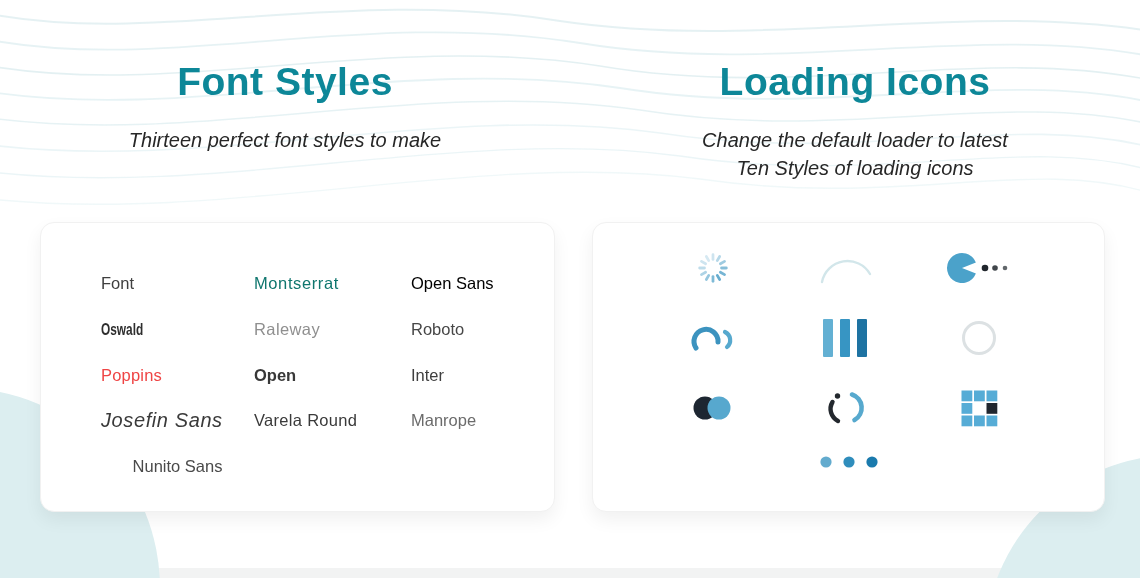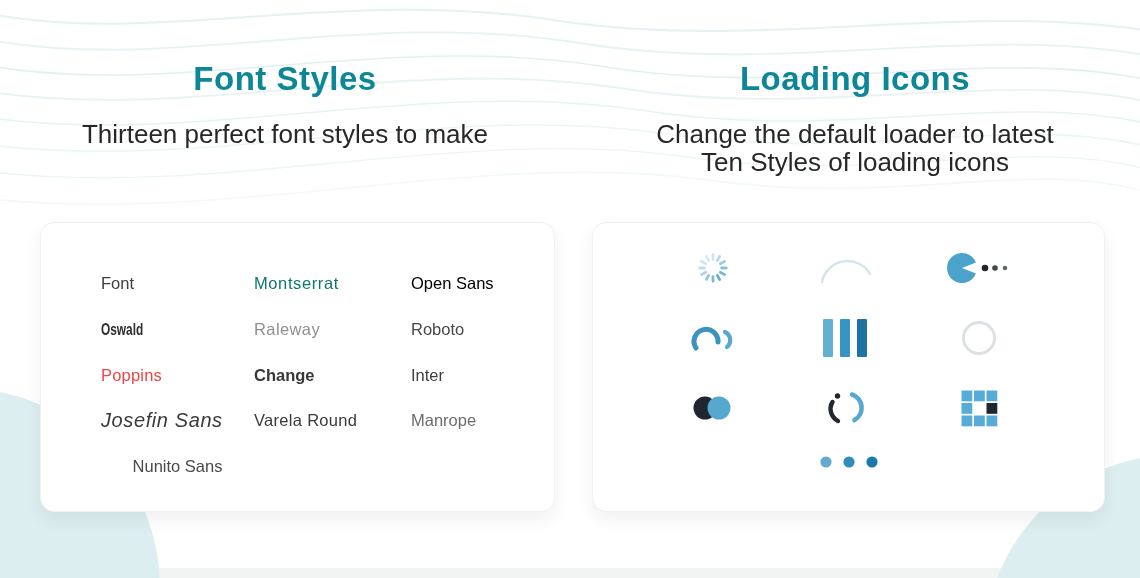--- a/index.html
+++ b/index.html
@@ -12,22 +12,22 @@
   .waves path { fill:none; }
   .bottom-band { position:absolute; left:0; bottom:0; width:1140px; height:10px; background:#f2f3f3; }
   .blob { position:absolute; border-radius:50%; background:#dceef0; }
   .blob-left  { width:400px; height:400px; left:-240px; top:388px; }
   .blob-right { width:380px; height:380px; left:985px;  top:455px; }
 
   
   .section-head { position:absolute; top:60px; width:570px; text-align:center; }
   .head-left  { left:0; }
   .head-right { left:570px; }
-  .title { margin:0 0 22px 0; font-size:33px; font-weight:bold; letter-spacing:.5px; color:#0d8798; }
-  .subtitle { font-size:26px; line-height:28px; color:#272727; }
+  .title { margin:0 0 22px 0; font-size:39px; font-weight:bold; letter-spacing:.5px; color:#0d8798; }
+  .subtitle { font-size:20px; line-height:28px; color:#272727;font-style:italic; }
 
   
   .card {
     position:absolute; top:222px; height:288px; background:#ffffff;
     border:1px solid #f1f1f1; border-radius:14px;
     box-shadow:0 8px 18px rgba(0,0,0,.06);
   }
   .card-fonts   { left:40px;  width:513px; }
   .card-loaders { left:592px; width:511px; }
 
@@ -93,21 +93,21 @@
 
 <div class="card card-fonts">
   <div class="fonts-grid">
     <span class="f-lato">Font</span>
     <span class="f-montserrat">Montserrat</span>
     <span class="f-opensans">Open Sans</span>
     <span class="f-oswald">Oswald</span>
     <span class="f-raleway">Raleway</span>
     <span class="f-roboto">Roboto</span>
     <span class="f-poppins">Poppins</span>
-    <span class="f-rubik">Change</span>
+    <span class="f-rubik">Open</span>
     <span class="f-inter">Inter</span>
     <span class="f-josefin">Josefin Sans</span>
     <span class="f-varela">Varela Round</span>
     <span class="f-manrope">Manrope</span>
     <span class="f-nunito">Nunito Sans</span>
   </div>
 </div>
 
 <div class="card card-loaders">
   <div class="loaders-grid">

